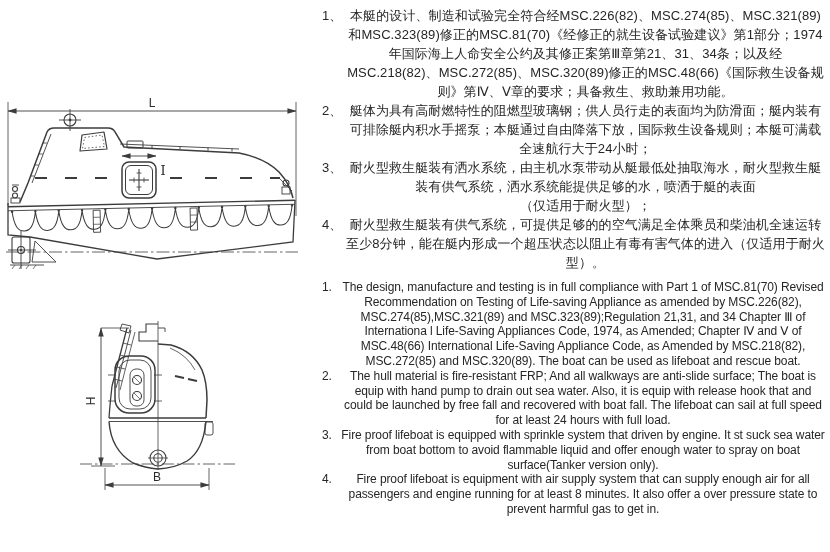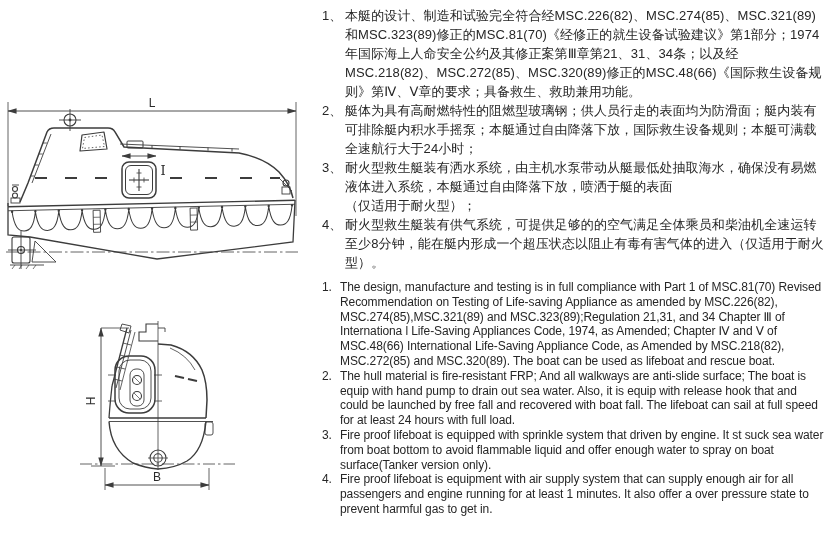--- a/index.html
+++ b/index.html
@@ -4,21 +4,21 @@
 <style>
   html,body{margin:0;padding:0;background:#ffffff;}
   .page{position:relative;width:830px;height:552px;background:#ffffff;overflow:hidden;
         font-family:"Liberation Sans",sans-serif;color:#262626;}
   .drawing{position:absolute;}
   svg{display:block;}
   svg text{fill:#2b2b2b;font-family:"Liberation Sans",sans-serif;}
   .notes{position:absolute;left:322px;top:6px;width:504px;}
   .note-row{display:flex;align-items:flex-start;}
   .note-row .marker{flex:none;}
-  .note-row .txt{flex:1;white-space:pre-line;}
+  .note-row .txt{flex:1;white-space:pre-line;text-align:center;}
   .cn{font-size:13px;line-height:19px;letter-spacing:0.1px;}
   .cn .marker{width:23px;}
   .en{margin-top:8px;font-size:12px;line-height:14.8px;letter-spacing:-0.1px;}
   .en .marker{width:18px;}
 </style>
 </head>
 <body>
 
 <div class="page">
 
@@ -235,21 +235,21 @@
       <div class="note-row">
         <span class="marker">1、</span>
         <span class="txt">本艇的设计、制造和试验完全符合经MSC.226(82)、MSC.274(85)、MSC.321(89)和MSC.323(89)修正的MSC.81(70)《经修正的就生设备试验建议》第1部分；1974年国际海上人命安全公约及其修正案第Ⅲ章第21、31、34条；以及经MSC.218(82)、MSC.272(85)、MSC.320(89)修正的MSC.48(66)《国际救生设备规则》第Ⅳ、Ⅴ章的要求；具备救生、救助兼用功能。</span>
       </div>
       <div class="note-row">
         <span class="marker">2、</span>
         <span class="txt">艇体为具有高耐燃特性的阻燃型玻璃钢；供人员行走的表面均为防滑面；艇内装有可排除艇内积水手摇泵；本艇通过自由降落下放，国际救生设备规则；本艇可满载全速航行大于24小时；</span>
       </div>
       <div class="note-row">
         <span class="marker">3、</span>
-        <span class="txt">耐火型救生艇装有洒水系统，由主机水泵带动从艇最低处抽取海水，确保没有易燃液体进入系统，本艇通过自由降落下放，喷洒于艇的表面
+        <span class="txt">耐火型救生艇装有洒水系统，由主机水泵带动从艇最低处抽取海水，耐火型救生艇装有供气系统，洒水系统能提供足够的水，喷洒于艇的表面
 （仅适用于耐火型）；</span>
       </div>
       <div class="note-row">
         <span class="marker">4、</span>
         <span class="txt">耐火型救生艇装有供气系统，可提供足够的的空气满足全体乘员和柴油机全速运转至少8分钟，能在艇内形成一个超压状态以阻止有毒有害气体的进入（仅适用于耐火型）。</span>
       </div>
     </div>
 
     <div class="en">
       <div class="note-row">
@@ -259,18 +259,18 @@
       <div class="note-row">
         <span class="marker">2.</span>
         <span class="txt">The hull material is fire-resistant FRP; And all walkways are anti-slide surface; The boat is equip with hand pump to drain out sea water. Also, it is equip with release hook that and could be launched by free fall and recovered with boat fall. The lifeboat can sail at full speed for at least 24 hours with full load.</span>
       </div>
       <div class="note-row">
         <span class="marker">3.</span>
         <span class="txt">Fire proof lifeboat is equipped with sprinkle system that driven by engine. It st suck sea water from boat bottom to avoid flammable liquid and offer enough water to spray on boat surface(Tanker version only).</span>
       </div>
       <div class="note-row">
         <span class="marker">4.</span>
-        <span class="txt">Fire proof lifeboat is equipment with air supply system that can supply enough air for all passengers and engine running for at least 1 minutes. It also offer a over pressure state to prevent harmful gas to get in.</span>
+        <span class="txt">Fire proof lifeboat is equipment with air supply system that can supply enough air for all passengers and engine running for at least 8 minutes. It also offer a over pressure state to prevent harmful gas to get in.</span>
       </div>
     </div>
 
   </div>
 </div>
 
 </body></html>

